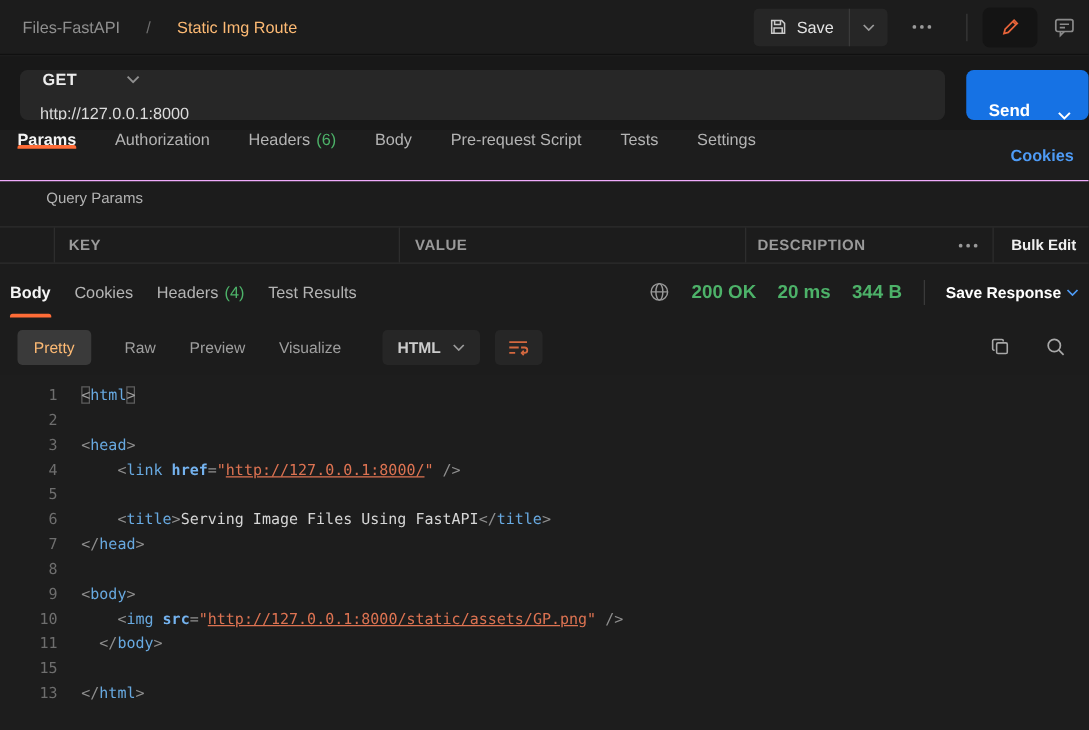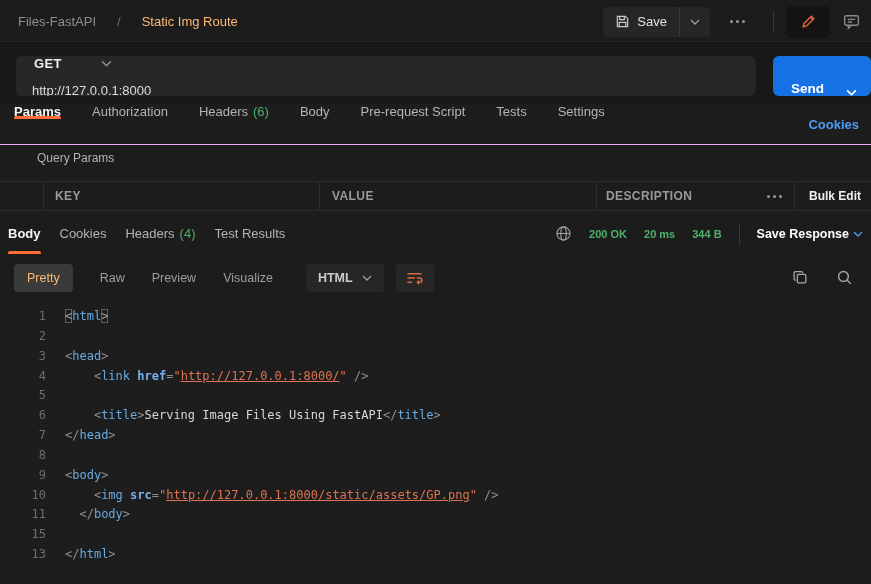--- a/index.html
+++ b/index.html
@@ -78,21 +78,21 @@
   
   .resp-header { position:absolute; left:0; top:212px; width:871px; height:43px;
                  display:flex; align-items:stretch; padding:0 8px; }
   .resp-tabs { display:flex; align-items:stretch; }
   .rtab { display:flex; align-items:center; gap:5px; font-size:13px; color:#b4b4b4;
           margin-right:19px; cursor:pointer; position:relative; }
   .rtab.active { color:#f5f5f5; font-weight:bold; }
   .rtab.active::after { content:""; position:absolute; left:0; right:0; bottom:1px; height:3px;
                         background:#ff6c37; border-radius:2px 2px 0 0; }
   .resp-meta { margin-left:auto; display:flex; align-items:center; }
-  .meta-item { font-size:11px; font-weight:bold; color:#4db269; margin-left:17px; cursor:default; }
+  .meta-item { font-size:15px; font-weight:bold; color:#4db269; margin-left:17px; cursor:default; }
   .meta-div { width:1px; height:20px; background:#3a3a3a; margin:0 2px 0 17px; }
   .save-response { display:flex; align-items:center; gap:4px; color:#ffffff; font-size:12.5px;
                    font-weight:bold; margin-left:15px; cursor:pointer; }
 
   
   .view-bar { position:absolute; left:0; top:255px; width:871px; height:45px;
               display:flex; align-items:center; padding:0 14px; }
   .vtab { font-size:12.5px; color:#9e9e9e; margin-right:27px; cursor:pointer; }
   .vtab.active { background:#3a3a3a; color:#fdba74; border-radius:4px; height:28px;
                  display:flex; align-items:center; padding:0 13px; margin-right:27px; }

